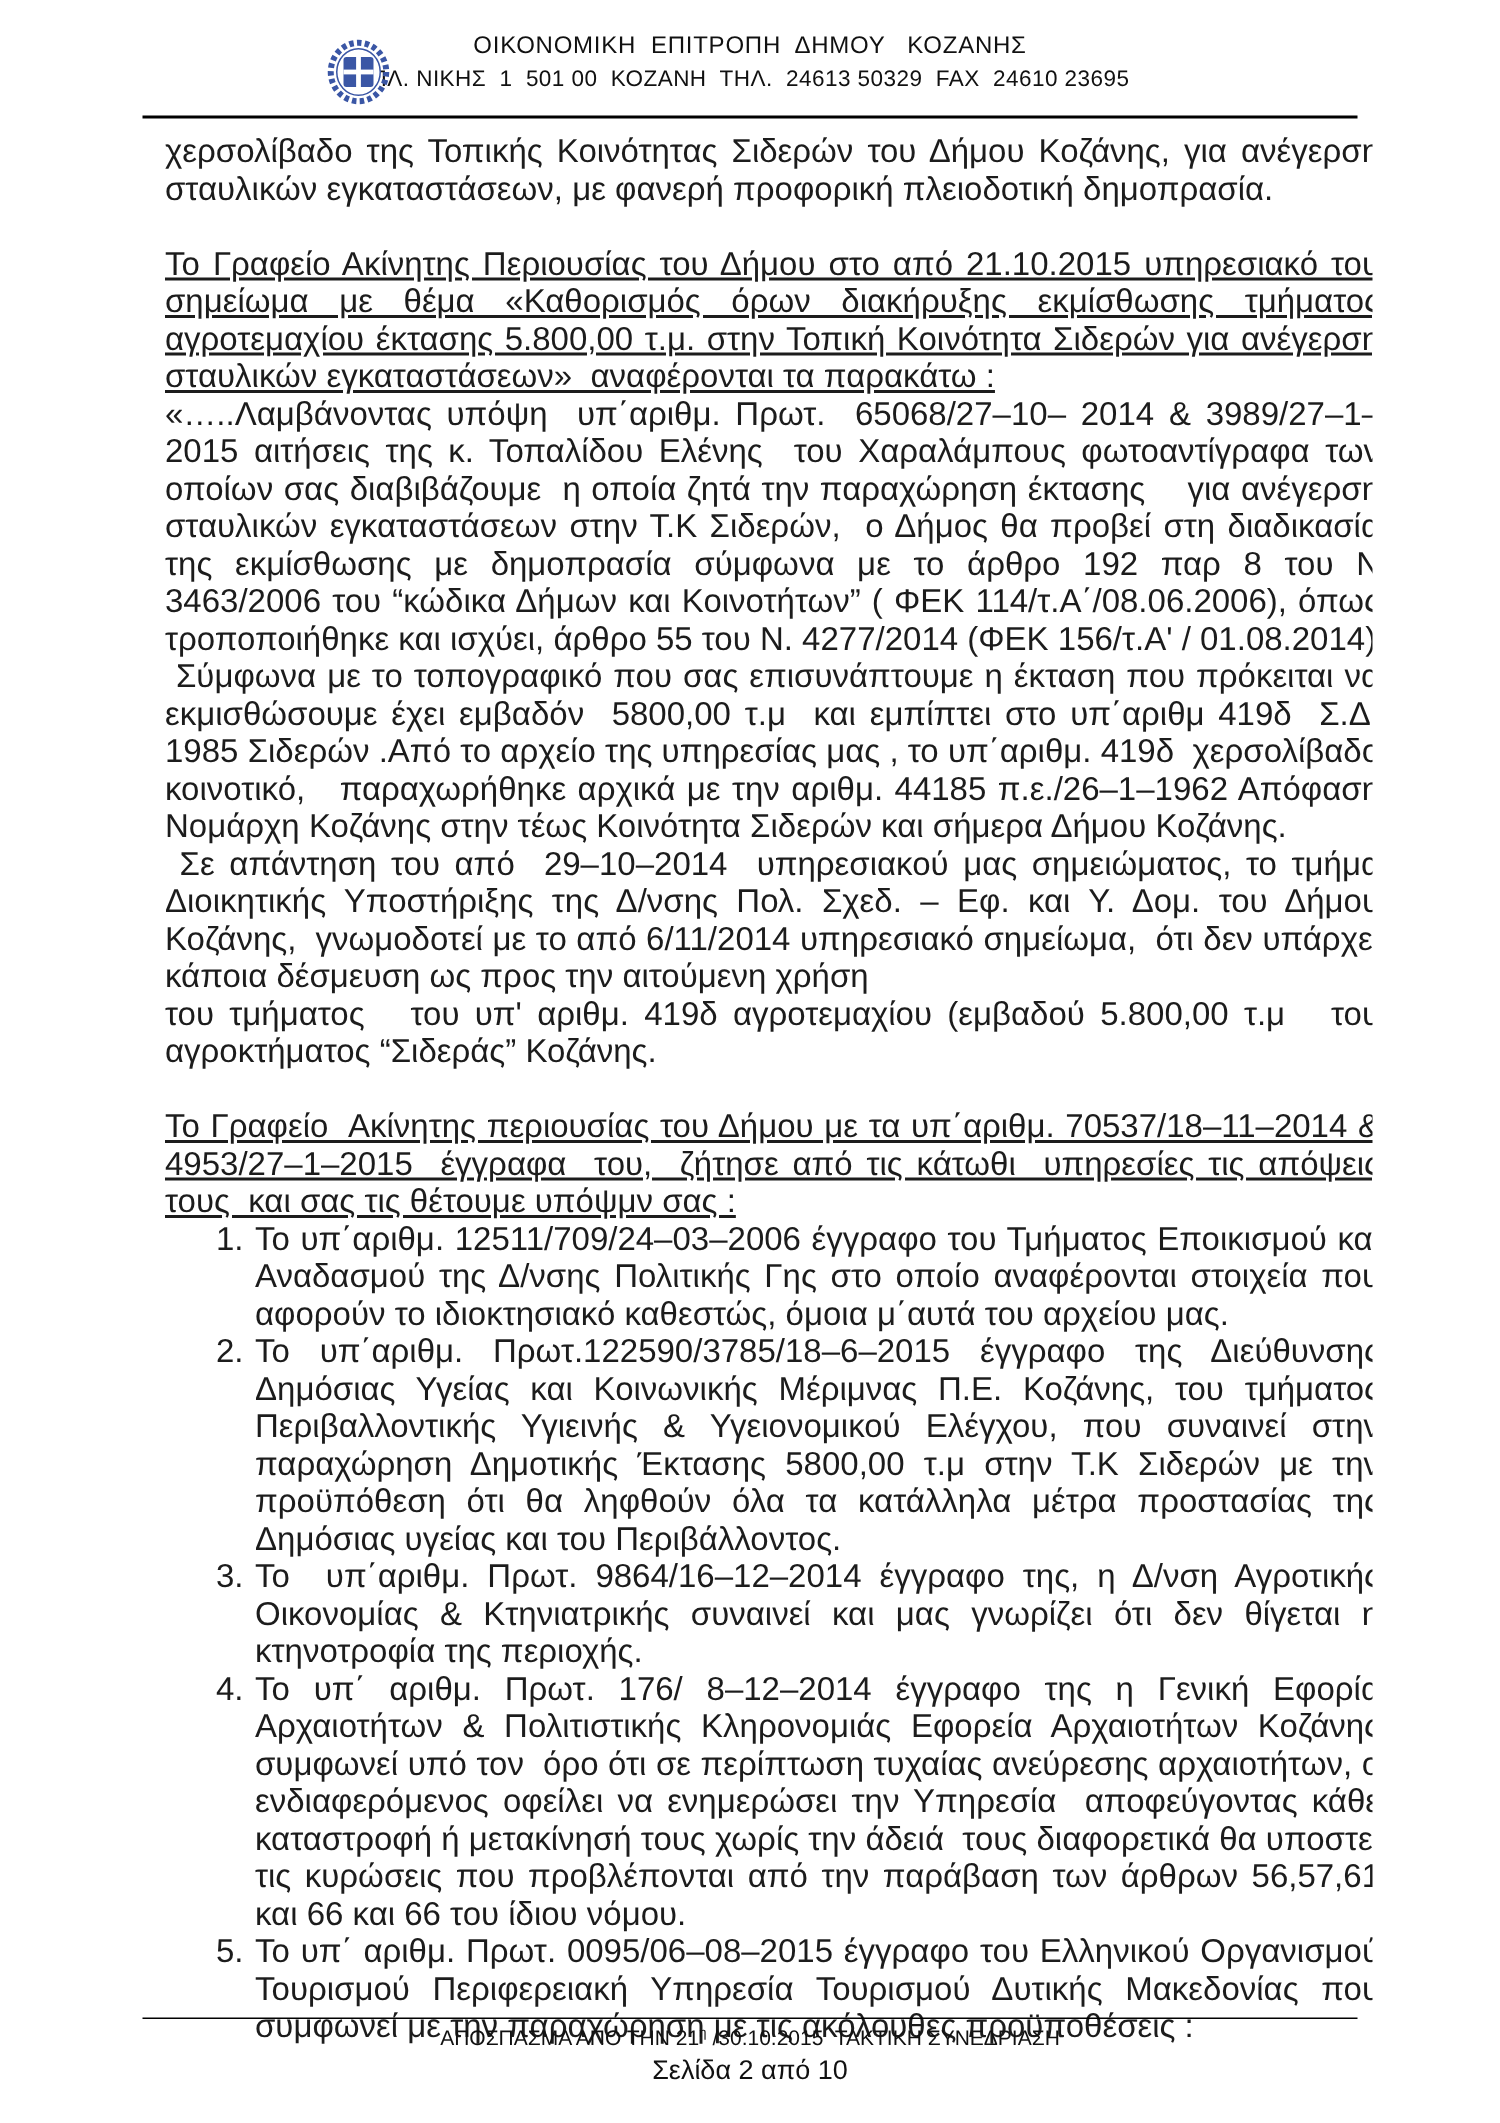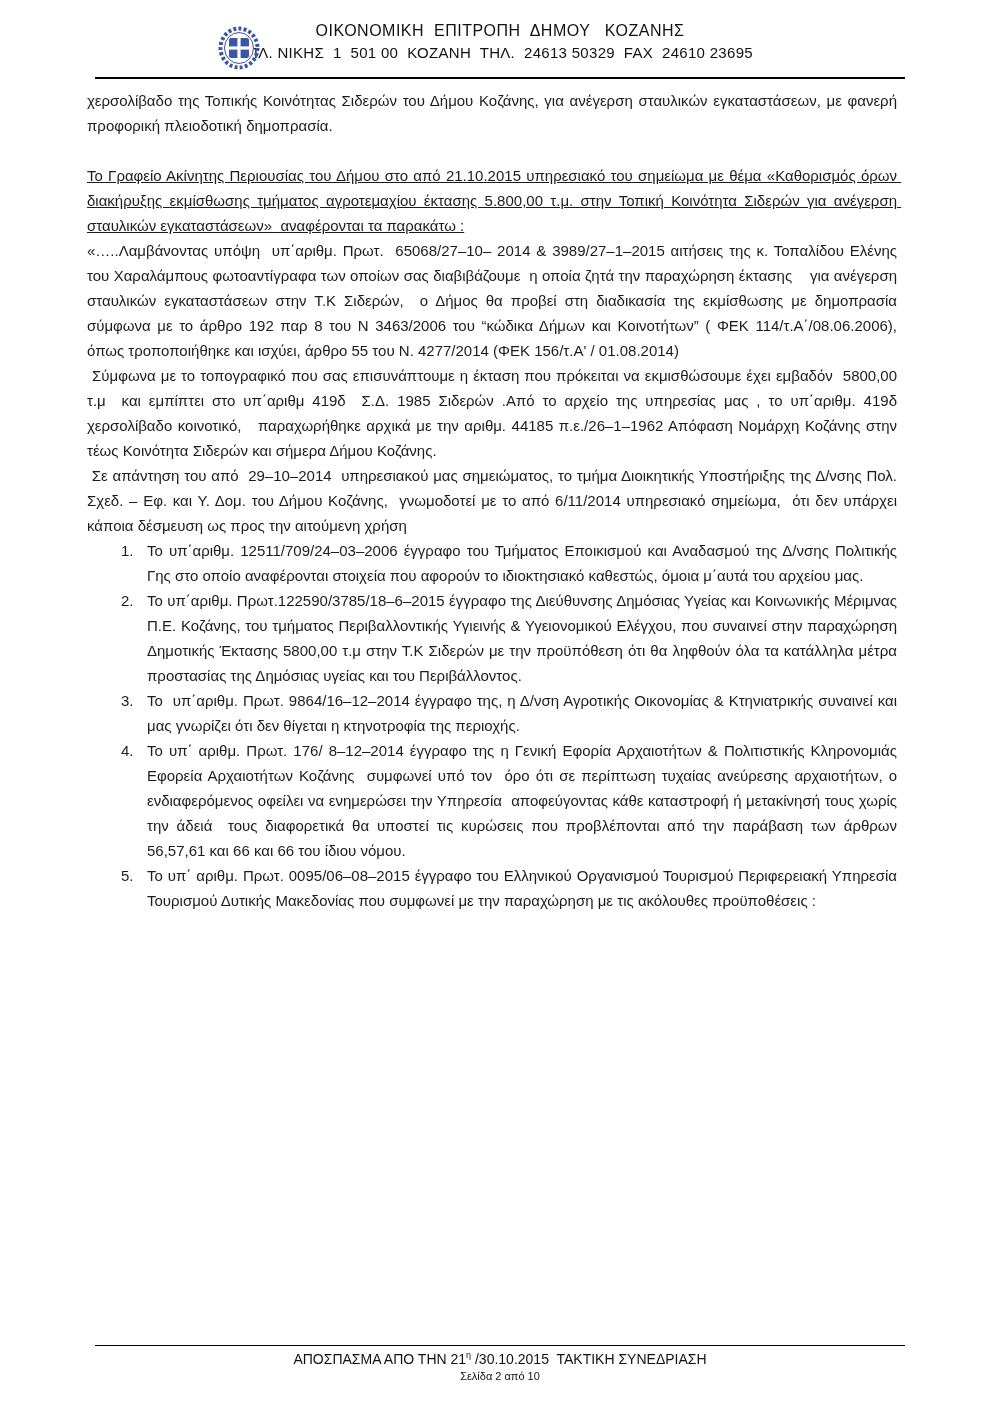--- a/index.html
+++ b/index.html
@@ -46,23 +46,23 @@
     top: 77px;
     left: 95px;
     width: 810px;
     height: 0;
     border-top: 2px solid #000;
   }
   
   .content {
     position: absolute;
     top: 88px;
-    left: 87px;
+    left: 110px;
     width: 810px;
-    font-size: 15px;
+    font-size: 22px;
     line-height: 25px;
   }
   .para {
     text-align: justify;
     white-space: pre-wrap;
   }
   .para.gap-before { margin-top: 25px; text-decoration: underline; }
   
   .doc-list { margin-top: 0; }
   .list-item { display: flex; }
@@ -89,21 +89,21 @@
   .footer {
     position: absolute;
     top: 1350px;
     left: 95px;
     width: 810px;
     text-align: center;
     color: #111;
   }
   .footer .f-line1 { font-size: 14px; white-space: pre; }
   .footer .f-line1 sup { font-size: 9px; vertical-align: super; }
-  .footer .f-line2 { font-size: 11px; margin-top: 3px; white-space: pre; }
+  .footer .f-line2 { font-size: 18px; margin-top: 3px; white-space: pre; }
 </style>
 </head>
 <body>
 
 <div class="page">
 
   <div class="header">
     <svg class="logo" viewBox="0 0 44 44" xmlns="http://www.w3.org/2000/svg" aria-hidden="true">
       <ellipse cx="22" cy="22" rx="18.5" ry="19.5" fill="none" stroke="#3a56a5" stroke-width="4" stroke-dasharray="3 2.2"></ellipse>
       <ellipse cx="22" cy="22" rx="14.5" ry="15.5" fill="#ffffff" stroke="#3a56a5" stroke-width="1"></ellipse>
@@ -115,20 +115,22 @@
     <div class="org-line2">ΠΛ. ΝΙΚΗΣ  1  501 00  ΚΟΖΑΝΗ  ΤΗΛ.  24613 50329  FAX  24610 23695</div>
   </div>
   <div class="header-rule"></div>
 
   <div class="content">
     <div class="para">χερσολίβαδο της Τοπικής Κοινότητας Σιδερών του Δήμου Κοζάνης, για ανέγερση σταυλικών εγκαταστάσεων, με φανερή προφορική πλειοδοτική δημοπρασία.</div>
     <div class="para gap-before">Το Γραφείο Ακίνητης Περιουσίας του Δήμου στο από 21.10.2015 υπηρεσιακό του σημείωμα με θέμα «Καθορισμός όρων διακήρυξης εκμίσθωσης τμήματος αγροτεμαχίου έκτασης 5.800,00 τ.μ. στην Τοπική Κοινότητα Σιδερών για ανέγερση σταυλικών εγκαταστάσεων»  αναφέρονται τα παρακάτω :</div>
     <div class="para">«…..Λαμβάνοντας υπόψη  υπ΄αριθμ. Πρωτ.  65068/27–10– 2014 &amp; 3989/27–1–2015 αιτήσεις της κ. Τοπαλίδου Ελένης  του Χαραλάμπους φωτοαντίγραφα των οποίων σας διαβιβάζουμε  η οποία ζητά την παραχώρηση έκτασης    για ανέγερση σταυλικών εγκαταστάσεων στην Τ.Κ Σιδερών,  ο Δήμος θα προβεί στη διαδικασία της εκμίσθωσης με δημοπρασία σύμφωνα με το άρθρο 192 παρ 8 του Ν 3463/2006 του “κώδικα Δήμων και Κοινοτήτων” ( ΦΕΚ 114/τ.Α΄/08.06.2006), όπως τροποποιήθηκε και ισχύει, άρθρο 55 του Ν. 4277/2014 (ΦΕΚ 156/τ.Α' / 01.08.2014)</div>
     <div class="para"> Σύμφωνα με το τοπογραφικό που σας επισυνάπτουμε η έκταση που πρόκειται να εκμισθώσουμε έχει εμβαδόν  5800,00 τ.μ  και εμπίπτει στο υπ΄αριθμ 419δ  Σ.Δ. 1985 Σιδερών .Από το αρχείο της υπηρεσίας μας , το υπ΄αριθμ. 419δ  χερσολίβαδο κοινοτικό,   παραχωρήθηκε αρχικά με την αριθμ. 44185 π.ε./26–1–1962 Απόφαση Νομάρχη Κοζάνης στην τέως Κοινότητα Σιδερών και σήμερα Δήμου Κοζάνης.</div>
     <div class="para"> Σε απάντηση του από  29–10–2014  υπηρεσιακού μας σημειώματος, το τμήμα Διοικητικής Υποστήριξης της Δ/νσης Πολ. Σχεδ. – Εφ. και Υ. Δομ. του Δήμου Κοζάνης,  γνωμοδοτεί με το από 6/11/2014 υπηρεσιακό σημείωμα,  ότι δεν υπάρχει κάποια δέσμευση ως προς την αιτούμενη χρήση</div>
+    <div class="para">του τμήματος   του υπ' αριθμ. 419δ αγροτεμαχίου (εμβαδού 5.800,00 τ.μ   του αγροκτήματος “Σιδεράς” Κοζάνης.</div>
+    <div class="para gap-before">Το Γραφείο  Ακίνητης περιουσίας του Δήμου με τα υπ΄αριθμ. 70537/18–11–2014 &amp; 4953/27–1–2015  έγγραφα  του,  ζήτησε από τις κάτωθι  υπηρεσίες τις απόψεις τους  και σας τις θέτουμε υπόψμν σας :</div>
 
     <div class="doc-list">
       <div class="list-item">
         <span class="num">1.</span>
         <span class="item-text">Το υπ΄αριθμ. 12511/709/24–03–2006 έγγραφο του Τμήματος Εποικισμού και Αναδασμού της Δ/νσης Πολιτικής Γης στο οποίο αναφέρονται στοιχεία που αφορούν το ιδιοκτησιακό καθεστώς, όμοια μ΄αυτά του αρχείου μας.</span>
       </div>
       <div class="list-item">
         <span class="num">2.</span>
         <span class="item-text">Το υπ΄αριθμ. Πρωτ.122590/3785/18–6–2015 έγγραφο της Διεύθυνσης Δημόσιας Υγείας και Κοινωνικής Μέριμνας Π.Ε. Κοζάνης, του τμήματος Περιβαλλοντικής Υγιεινής &amp; Υγειονομικού Ελέγχου, που συναινεί στην παραχώρηση Δημοτικής Έκτασης 5800,00 τ.μ στην Τ.Κ Σιδερών με την προϋπόθεση ότι θα ληφθούν όλα τα κατάλληλα μέτρα προστασίας της Δημόσιας υγείας και του Περιβάλλοντος.</span>
       </div>

